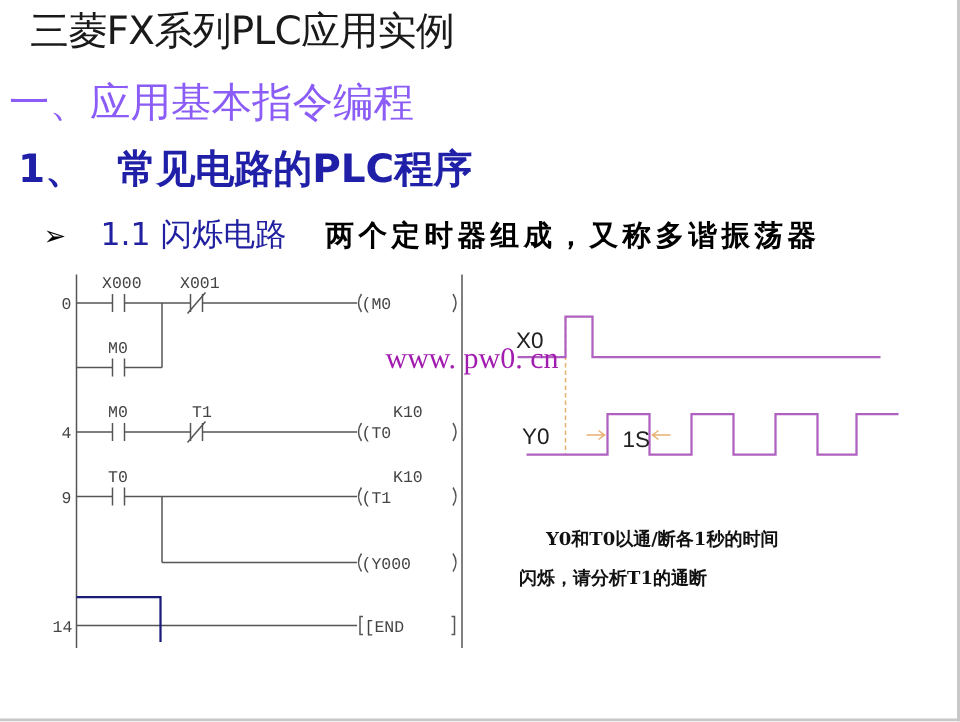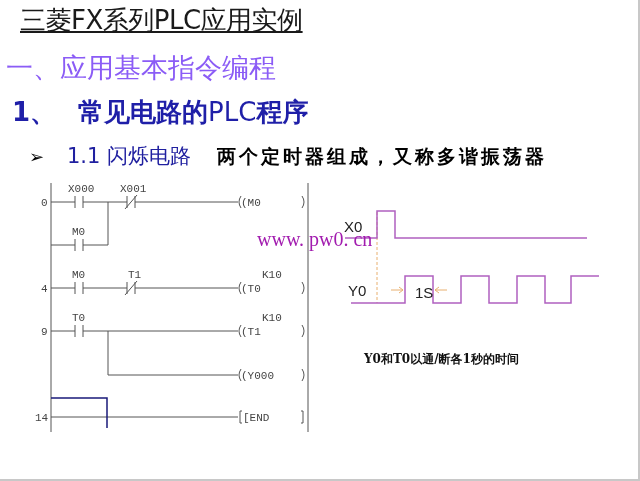--- a/index.html
+++ b/index.html
@@ -1,23 +1,23 @@
 <!DOCTYPE html>
 <html><head>
 <meta charset="utf-8">
 <style>
   html, body { margin:0; padding:0; }
   body { width:640px; height:481px; background:#ffffff; position:relative; overflow:hidden; font-family:"DejaVu Sans", sans-serif; }
   .frame { position:absolute; left:0; top:0; width:638px; height:479px; border-right:2px solid #c8c8c8; border-bottom:2px solid #c8c8c8; }
-  .title { position:absolute; left:20px; top:3px; font-size:26px; color:#1a1a1a; white-space:nowrap; letter-spacing:-0.5px;text-decoration:underline; }
+  .title { position:absolute; left:20px; top:3px; font-size:26px; color:#1a1a1a; white-space:nowrap; letter-spacing:-0.5px; }
   .h1 { position:absolute; left:6px; top:50px; font-size:27px; color:#8b5cf6; white-space:nowrap; }
   .h2 { position:absolute; left:12px; top:95px; font-size:26px; color:#1f1fa8; white-space:nowrap; font-weight:bold; }
   .h2 .n { font-weight:bold; margin-right:22px; }
   .h2 .rest { font-weight:bold; }
-  .h2 .plc { font-weight:normal; }
+  .h2 .plc { font-weight:bold; }
   .bullet-line { position:absolute; left:29px; top:142px; white-space:nowrap; }
   .bullet { font-size:18px; color:#000; display:inline-block; width:38px; }
   .sub { font-size:21px; color:#2020a0; }
   .desc { font-family:"DejaVu Serif", serif; font-size:19px; color:#000; font-weight:bold; margin-left:26px; letter-spacing:3px; }
   .lad { position:absolute; left:0; top:0; width:640px; height:481px; pointer-events:none; }
   .lad text { font-family:"Liberation Mono", monospace; font-size:11px; fill:#444; }
   .wm { position:absolute; left:257px; top:228px; font-family:"Liberation Serif", serif; font-size:20px; color:#a21caf; white-space:nowrap; }
   .wave text { font-family:"Liberation Sans", sans-serif; font-size:15px; fill:#222; }
   .note { position:absolute; left:346px; top:346px; font-family:"DejaVu Serif", serif; font-size:12px; font-weight:bold; color:#111; line-height:26px; width:280px; }
   .note .l1 { padding-left:18px; display:block; white-space:nowrap; }
@@ -112,13 +112,14 @@
   <path d="M447 290 H435 M439 287 L435 290 L439 293" stroke="#e8b070" stroke-width="1" fill="none"></path>
   <text x="344" y="232">X0</text>
   <text x="348" y="296">Y0</text>
   <text x="415" y="298">1S</text>
 </svg>
 
 <div class="wm">www. pw0. cn</div>
 
 <div class="note">
   <span class="l1">Y0和T0以通/断各1秒的时间</span>
+  <span class="l2">闪烁，请分析T1的通断</span>
 </div>
 
 </body></html>

